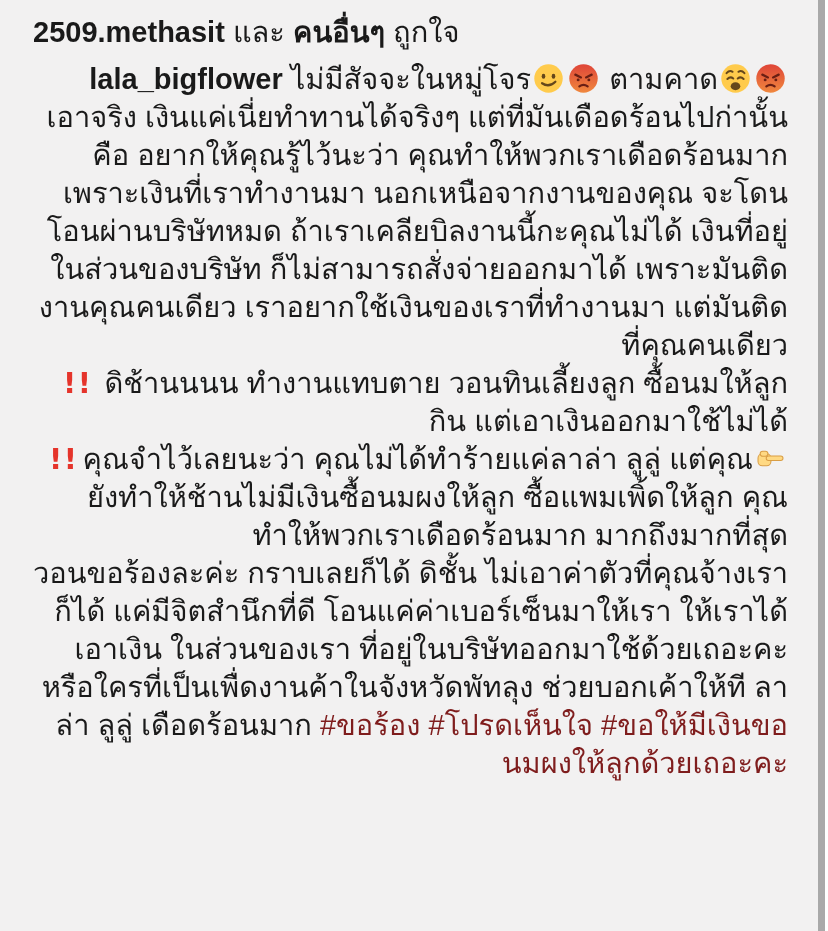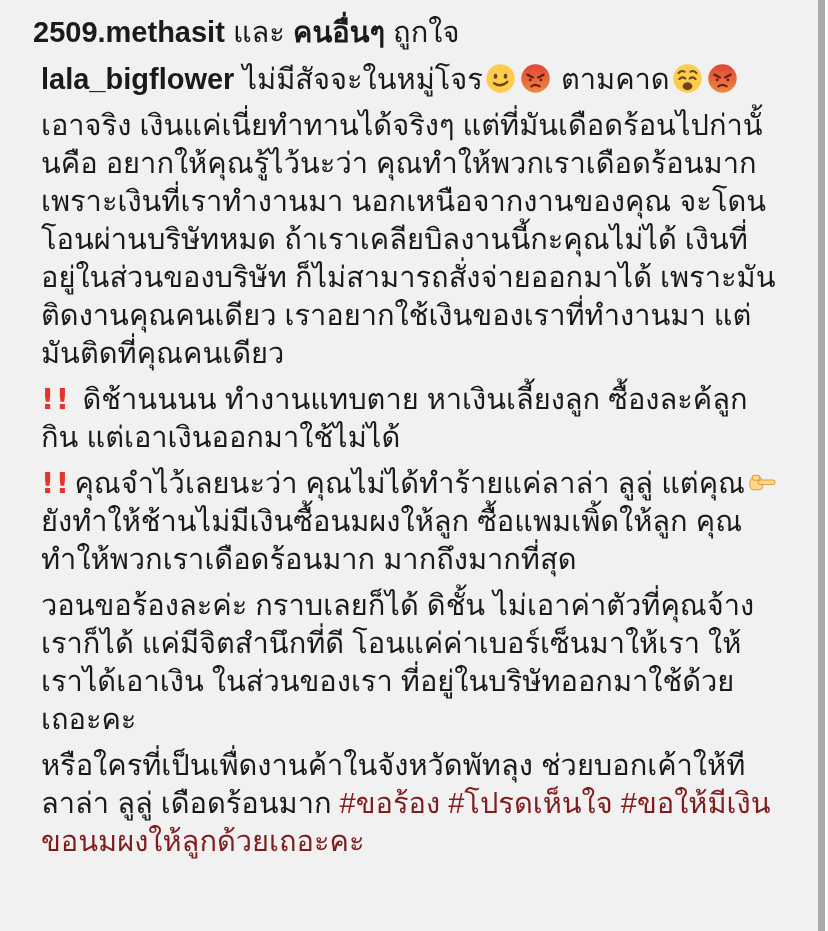--- a/index.html
+++ b/index.html
@@ -11,21 +11,21 @@
     font-family:"Liberation Sans","DejaVu Sans",sans-serif;
     color:#1A1A1A;
   }
   .content{
     padding:13px 40px 0 33px;
     font-size:29px;
     line-height:38px;
   }
   .likes-line{margin-bottom:9px;}
   .b{font-weight:bold;}
-  .para{margin:8px;}
+  .para{margin:0;text-align:right;}
   .hashtag{color:#7f1d1d;overflow-wrap:break-word;}
   .emoji{
     display:inline-block;width:31px;height:31px;
     vertical-align:-5px;margin:0 2px;
   }
   .emoji svg{width:100%;height:100%;display:block;}
   .bangbang{
     color:#E5342B;font-weight:900;letter-spacing:1.5px;
     margin-right:4px;font-family:"DejaVu Sans",sans-serif;
   }
@@ -68,21 +68,21 @@
               <circle cx="18" cy="18" r="16.5" fill="url(#agr)"></circle>
               <path d="M8.5 13.5l6.5 3.2M27.5 13.5l-6.5 3.2" stroke="#6A1F14" stroke-width="2.6" stroke-linecap="round" fill="none"></path>
               <circle cx="11.8" cy="19.6" r="1.7" fill="#6A1F14"></circle>
               <circle cx="24.2" cy="19.6" r="1.7" fill="#6A1F14"></circle>
               <path d="M13.2 27.2q4.8-3.6 9.6 0" stroke="#6A1F14" stroke-width="2.6" fill="none" stroke-linecap="round"></path>
             </svg></span></div>
 
 
       <div class="para"><span>เอาจริง เงินแค่เนี่ยทำทานได้จริงๆ แต่ที่มันเดือดร้อนไปก่านั้นคือ อยากให้คุณรู้ไว้นะว่า คุณทำให้พวกเราเดือดร้อนมาก เพราะเงินที่เราทำงานมา นอกเหนือจากงานของคุณ จะโดนโอนผ่านบริษัทหมด ถ้าเราเคลียบิลงานนี้กะคุณไม่ได้ เงินที่อยู่ในส่วนของบริษัท ก็ไม่สามารถสั่งจ่ายออกมาได้ เพราะมันติดงานคุณคนเดียว เราอยากใช้เงินของเราที่ทำงานมา แต่มันติดที่คุณคนเดียว</span></div>
 
-      <div class="para"><span class="bangbang">!!</span><span> ดิช้านนนน ทำงานแทบตาย หาเงินเลี้ยงลูก ซื้องละค้ลูกกิน แต่เอาเงินออกมาใช้ไม่ได้</span></div>
+      <div class="para"><span class="bangbang">!!</span><span> ดิช้านนนน ทำงานแทบตาย วอนทินเลี้ยงลูก ซื้อนมให้ลูกกิน แต่เอาเงินออกมาใช้ไม่ได้</span></div>
 
       <div class="para"><span class="bangbang">!!</span><span>คุณจำไว้เลยนะว่า คุณไม่ได้ทำร้ายแค่ลาล่า ลูลู่ แต่คุณ</span><span class="emoji"><svg viewBox="0 0 36 36">
               <g fill="#FFD983" stroke="#D99E45" stroke-width="1.2">
                 <rect x="3.5" y="12.5" width="15" height="14" rx="5"></rect>
                 <rect x="13" y="15.2" width="19.5" height="5.2" rx="2.6"></rect>
                 <rect x="6" y="9.5" width="9" height="6" rx="3"></rect>
               </g>
             </svg></span><span> ยังทำให้ช้านไม่มีเงินซื้อนมผงให้ลูก ซื้อแพมเพิ้ดให้ลูก คุณทำให้พวกเราเดือดร้อนมาก มากถึงมากที่สุด</span></div>
 
       <div class="para"><span>วอนขอร้องละค่ะ กราบเลยก็ได้ ดิชั้น ไม่เอาค่าตัวที่คุณจ้างเราก็ได้ แค่มีจิตสำนึกที่ดี โอนแค่ค่าเบอร์เซ็นมาให้เรา ให้เราได้เอาเงิน ในส่วนของเรา ที่อยู่ในบริษัทออกมาใช้ด้วยเถอะคะ</span></div>

